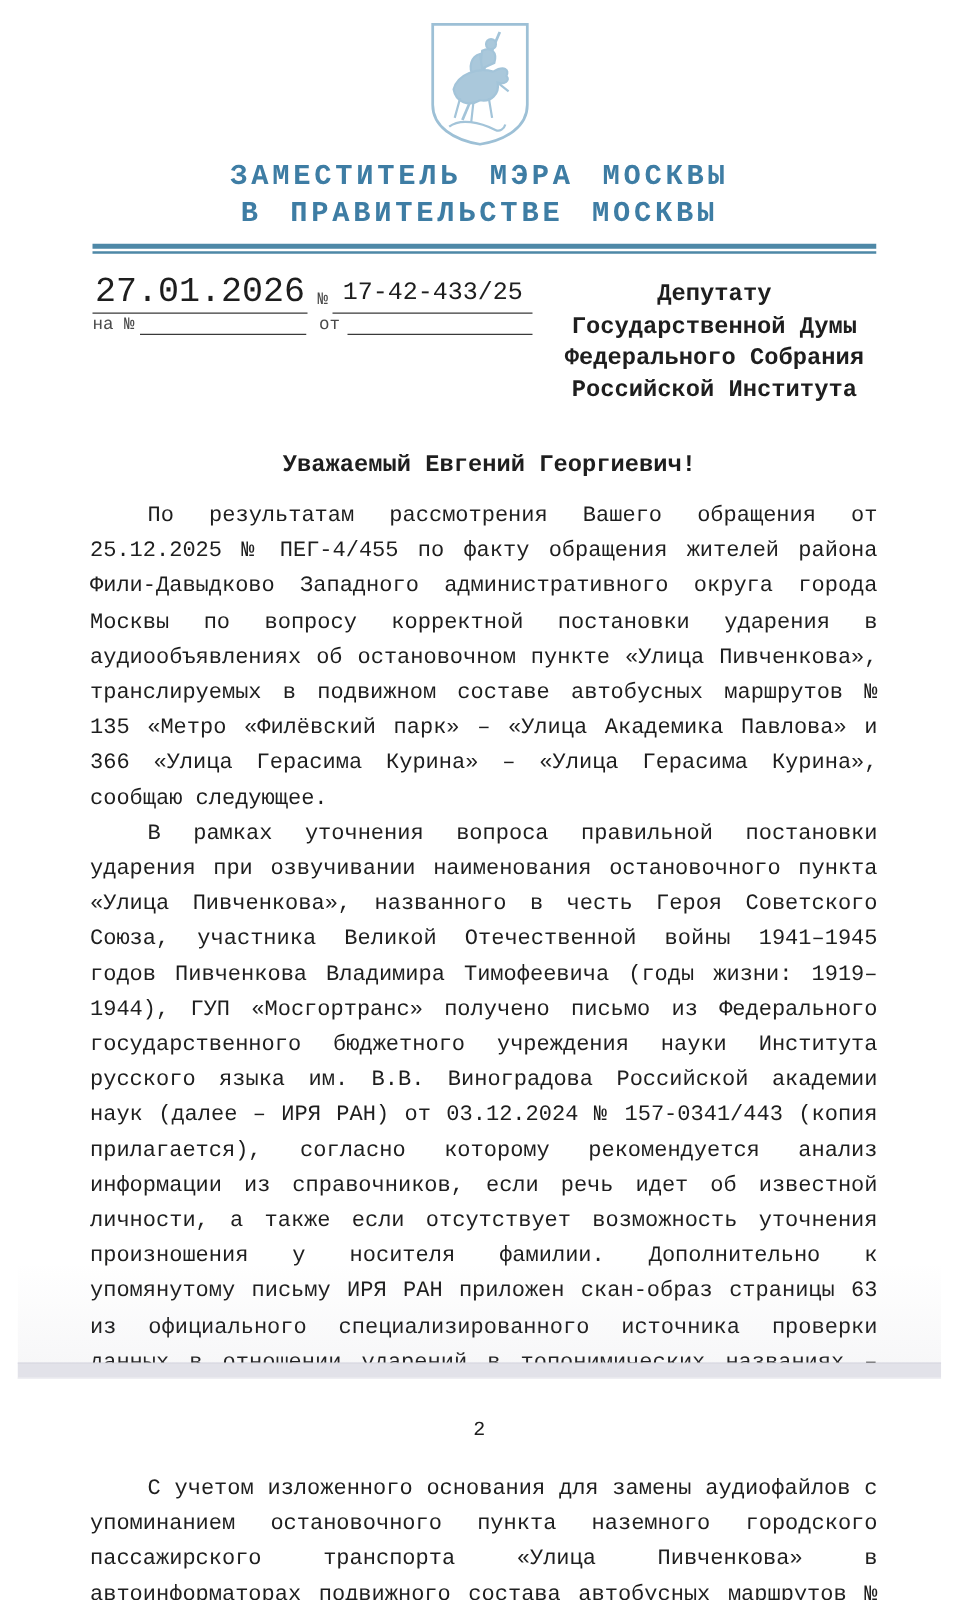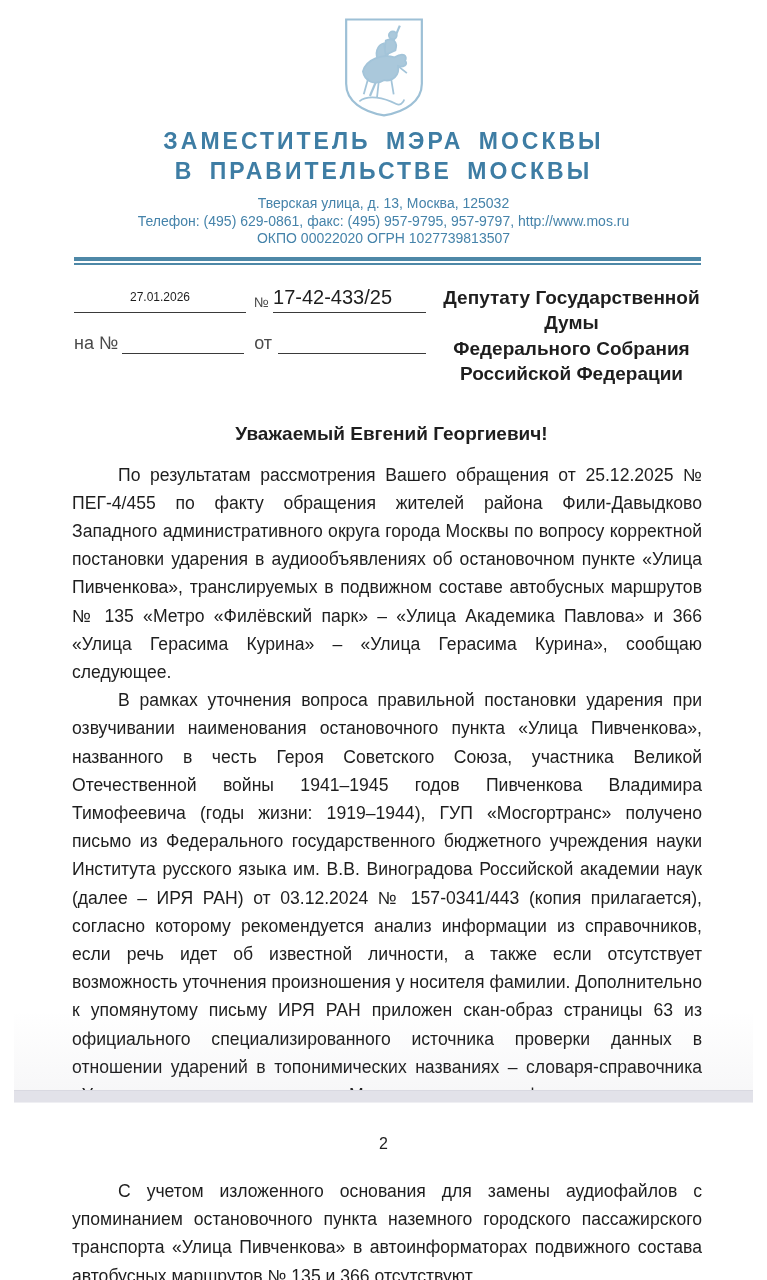--- a/index.html
+++ b/index.html
@@ -1,21 +1,21 @@
 <!DOCTYPE html>
 <html lang="ru"><head>
 <meta charset="utf-8">
 <style>
   html,body { margin:0; padding:0; background:#ffffff; }
   .doc {
     position:relative;
     width:739px; height:1280px;
     margin:0 auto;
     background:#ffffff;
-    font-family:Liberation Sans, sans-serif;
+    font-family:Liberation Mono, monospace;
     color:#1e1e1e;
     overflow:hidden;
   }
   .page1 { position:relative; height:1090px; overflow:hidden; }
   .page1::after {
     content:""; position:absolute; left:0; right:0; bottom:0; height:80px;
     background:linear-gradient(to bottom, rgba(120,120,140,0), rgba(120,120,140,0.06));
     pointer-events:none;
   }
   .crest { display:block; width:88px; height:102px; margin:16px auto 8px auto; }
@@ -30,29 +30,29 @@
   .divider {
     margin:9px 52px 0 60px;
     border-top:4px solid #4e88a7;
     border-bottom:2px solid #4e88a7;
     height:2px;
   }
   .ref-row { display:flex; margin:20px 52px 0 60px; }
   .ref-left { width:352px; flex:0 0 auto; }
   .ref-line1 { display:flex; align-items:flex-end; }
   .ref-date {
-    width:172px; text-align:center; font-size:12px; line-height:24px;
+    width:172px; text-align:center; font-size:28px; line-height:24px;
     border-bottom:1.5px solid #3a3a3a; padding-bottom:3px;
   }
   .ref-no-label { font-size:14px; color:#4a4a4a; margin:0 4px 3px 8px; }
   .ref-number {
-    flex:1; font-size:20px; line-height:24px;
+    flex:1; text-align:center; font-size:20px; line-height:24px;
     border-bottom:1.5px solid #3a3a3a; padding-bottom:3px;
   }
-  .ref-line2 { display:flex; align-items:flex-end; margin-top:20px; font-size:18px; color:#4a4a4a; }
+  .ref-line2 { display:flex; align-items:flex-end; font-size:14px; color:#4a4a4a; }
   .blank { border-bottom:1.5px solid #3a3a3a; height:16px; }
   .blank.grow { flex:1; margin-left:4px; }
   .blank.fixed { width:148px; margin-left:4px; }
   .ref-line2 .mid-label { margin:0 2px 0 10px; }
   .recipient { margin-left:16px; font-weight:bold; font-size:19px; line-height:25.5px;text-align:center; }
   .salutation {
     margin-top:36px; text-align:center;
     font-weight:bold; font-size:19px; padding-left:16px;
   }
   .body-text { margin:16px 51px 0 58px; }
@@ -87,46 +87,41 @@
         <path d="M32 70 L27 88 M44 74 L42 92 M58 70 L61 88 M66 56 L76 64" fill="none"></path>
         <path d="M22 96 C32 88 50 92 64 99 C68 101 72 98 73 94" fill="none"></path>
       </g>
     </svg>
 
     <div class="lh-title">
       <div>ЗАМЕСТИТЕЛЬ МЭРА МОСКВЫ</div>
       <div>В ПРАВИТЕЛЬСТВЕ МОСКВЫ</div>
     </div>
 
-    <div class="lh-address">
-      <div>Тверская улица, д. 13, Москва, 125032</div>
-      <div>Телефон: (495) 629-0861, факс: (495) 957-9795, 957-9797, http://www.mos.ru</div>
-      <div>ОКПО 00022020 ОГРН 1027739813507</div>
-    </div>
 
     <div class="divider"></div>
 
     <div class="ref-row">
       <div class="ref-left">
         <div class="ref-line1">
           <span class="ref-date">27.01.2026</span>
           <span class="ref-no-label">№</span>
           <span class="ref-number">17-42-433/25</span>
         </div>
         <div class="ref-line2">
           <span>на №</span>
           <span class="blank grow"></span>
           <span class="mid-label">от</span>
           <span class="blank fixed"></span>
         </div>
       </div>
       <div class="recipient">
         <div>Депутату Государственной Думы</div>
         <div>Федерального Собрания</div>
-        <div>Российской Федерации</div>
+        <div>Российской Института</div>
       </div>
     </div>
 
     <div class="salutation">Уважаемый Евгений Георгиевич!</div>
 
     <div class="body-text">
       <p>По результатам рассмотрения Вашего обращения от 25.12.2025 № ПЕГ-4/455 по факту обращения жителей района Фили-Давыдково Западного административного округа города Москвы по вопросу корректной постановки ударения в аудиообъявлениях об остановочном пункте «Улица Пивченкова», транслируемых в подвижном составе автобусных маршрутов № 135 «Метро «Филёвский парк» – «Улица Академика Павлова» и 366 «Улица Герасима Курина» – «Улица Герасима Курина», сообщаю следующее.</p>
       <p>В рамках уточнения вопроса правильной постановки ударения при озвучивании наименования остановочного пункта «Улица Пивченкова», названного в честь Героя Советского Союза, участника Великой Отечественной войны 1941–1945 годов Пивченкова Владимира Тимофеевича (годы жизни: 1919–1944), ГУП «Мосгортранс» получено письмо из Федерального государственного бюджетного учреждения науки Института русского языка им. В.В. Виноградова Российской академии наук (далее – ИРЯ РАН) от 03.12.2024 № 157-0341/443 (копия прилагается), согласно которому рекомендуется анализ информации из справочников, если речь идет об известной личности, а также если отсутствует возможность уточнения произношения у носителя фамилии. Дополнительно к упомянутому письму ИРЯ РАН приложен скан-образ страницы 63 из официального специализированного источника проверки данных в отношении ударений в топонимических названиях – словаря-справочника «Ударения в названиях улиц Москвы и в географических названиях Московской области» (1983 года издания), подготовленного профильным специалистом в области практической орфоэпии Ф.Л. Агеенко. Согласно данному словарю-справочнику, ударение в наименовании рассматриваемой улицы падает на второй слог – «Пивче́нкова, ул.».</p>
     </div>
 

